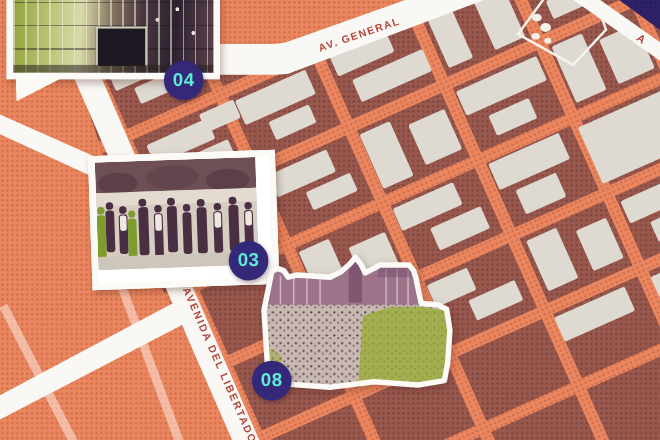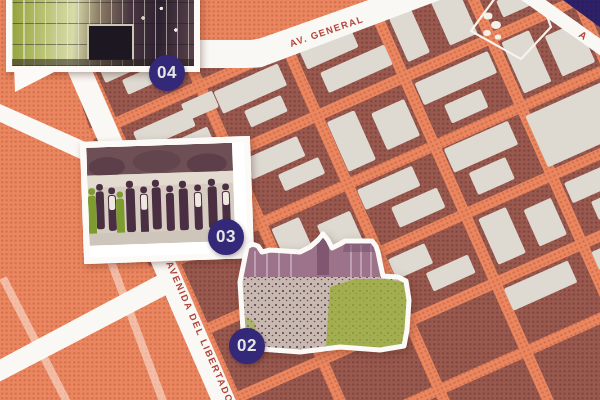--- a/index.html
+++ b/index.html
@@ -45,21 +45,21 @@
     background:#FCFAF6;
     clip-path:polygon(0 0,100% 0,2% 100%);
   }
   #photo-03{left:82px;top:139px;width:158px;height:110px;border:6px solid #FCFAF6;transform:rotate(-2deg);}
   
   #photo-02{position:absolute;left:225px;top:225px;width:195px;height:135px;
     filter:drop-shadow(2px 3px 4px rgba(70,25,20,.3));}
   
   .marker{
     position:absolute;width:36px;height:36px;border-radius:50%;
-    background:#342879;color:#e5e5e5;
+    background:#342879;color:#5eead4;
     display:flex;align-items:center;justify-content:center;
     font-size:17px;font-weight:bold;letter-spacing:.5px;
     box-shadow:1px 2px 4px rgba(40,10,30,.35);
     z-index:6;
   }
   #marker-04{left:149px;top:55px;}
   #marker-03{left:172px;top:219px;margin-left:36px;}
   #marker-02{left:229px;top:328px;}
   .z2{z-index:4;}
 </style>
@@ -278,16 +278,16 @@
       <line x1="146" y1="20" x2="146" y2="52"></line>
     </g>
     <rect x="92" y="12" width="12" height="38" fill="#6E4560" opacity="0.6"></rect>
     <polygon points="120,16 147,16 149,27 118,27" fill="#7A5070" opacity="0.55"></polygon>
     <polygon points="100,135 105,62 130,54 160,54 195,60 195,135" fill="#97AC33" opacity="0.78"></polygon>
     <ellipse cx="18" cy="102" rx="13" ry="10" fill="#97AC33" opacity="0.5"></ellipse>
   </g>
   <path d="M15,57 L22,22 L27,19 L33,21 L37,27 L45,25 L75,27 L85,22 L93,15 L98,9 L103,15 L107,23 L115,19 L120,16 L147,16 L151,21 L153,27 L155,37 L158,51 L173,52 L181,56 L184,75 L182,105 L179,121 L155,125 L115,122 L75,127 L35,124 L19,121 Z" fill="none" stroke="#FCFAF6" stroke-width="5" stroke-linejoin="round"></path>
 </svg>
 
-<div class="marker" id="marker-02">02</div>
+<div class="marker" id="marker-02">08</div>
 <div class="marker" id="marker-03">03</div>
 <div class="marker" id="marker-04">04</div>
 </div>
 
 </body></html>

